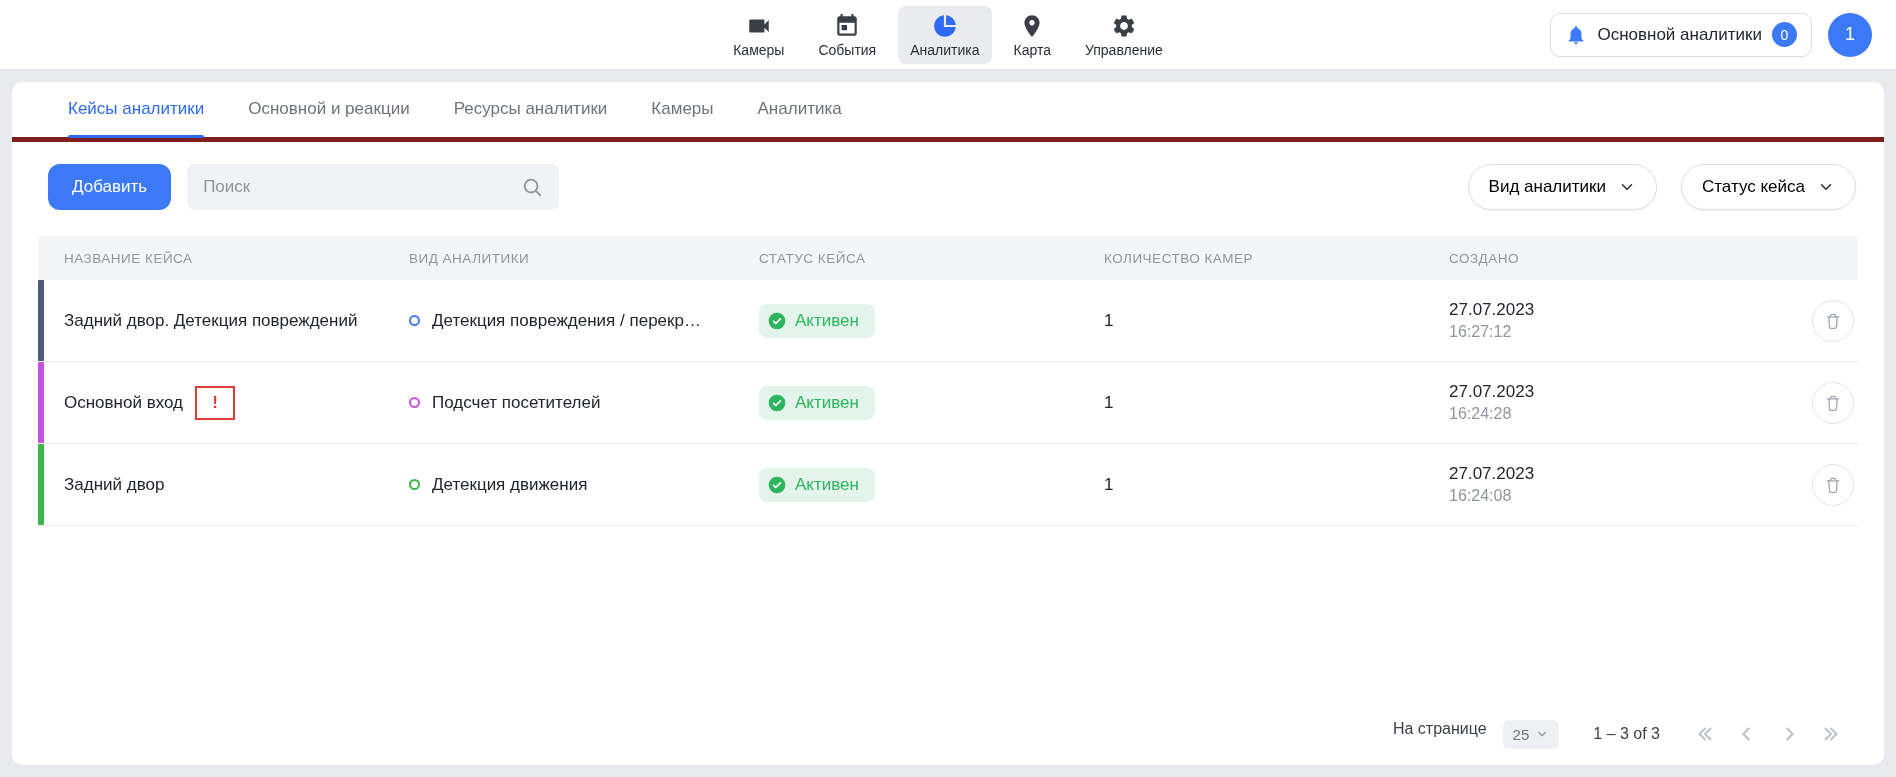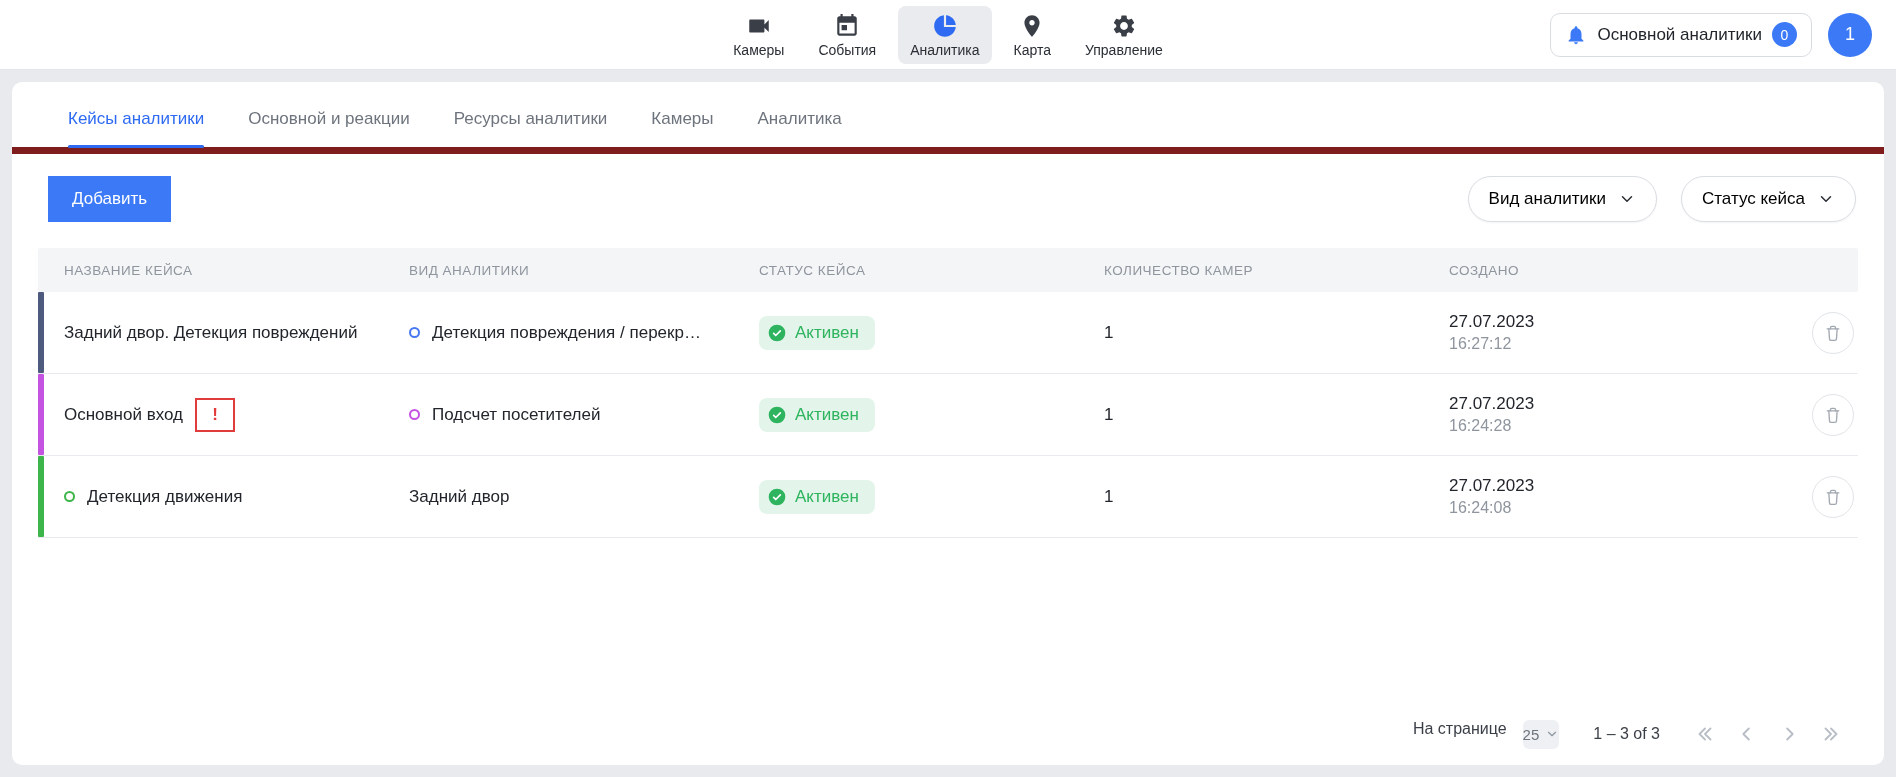--- a/index.html
+++ b/index.html
@@ -46,34 +46,34 @@
 
   
   .card {
     position:absolute; left:12px; right:12px; top:82px; bottom:12px;
     background:#fff; border-radius:10px;
   }
 
   
   .tabs {
     display:flex; gap:44px; align-items:flex-end;
-    padding:0 28px 0 56px; height:72px;
-    border-bottom:7px solid #7f1d1d;
+    padding:0 28px 0 56px; height:60px;
+    border-bottom:5px solid #7f1d1d;
   }
   .tab { position:relative; padding-bottom:18px; font-size:17px; color:#6e747d; cursor:pointer; white-space:nowrap; }
   .tab.active { color:#2e6bf2; }
   .tab.active::after {
     content:""; position:absolute; left:0; right:0; bottom:-1px; height:3px;
     background:#2e6bf2; border-radius:2px;
   }
 
   
   .toolbar { display:flex; align-items:center; gap:16px; padding:22px 28px 0 36px; }
   .btn-add {
-    height:46px; padding:0 24px; border:none; border-radius:0;
+    height:46px; padding:0 24px; border:none; border-radius:12px;
     background:#3b79f6; color:#fff; font-size:17px;
   }
   .search {
     width:372px; height:46px; background:#f1f2f5; border-radius:8px;
     display:flex; align-items:center; padding:0 16px; gap:10px;
   }
   .search input {
     flex:1; border:none; background:transparent; outline:none;
     font-size:17px; color:#22262c; font-family:inherit;
   }
@@ -126,21 +126,21 @@
 
   
   .pagefoot {
     position:absolute; left:0; right:0; bottom:0; height:62px;
     display:flex; align-items:center; justify-content:flex-end; gap:34px;
     padding:0 42px; font-size:16px; color:#3a3f47;
   }
   .per-page { display:flex; align-items:flex-start; gap:16px; color:#3a3f47;margin-left:10px; }
   .per-page-select {
     display:flex; align-items:center; gap:6px; background:#eef0f3; border-radius:6px;
-    padding:6px 0; font-size:15px; color:#6e747d; cursor:pointer;
+    padding:6px 10px; font-size:15px; color:#6e747d; cursor:pointer;
   }
   .range { color:#3a3f47; }
   .pager { display:flex; align-items:center; gap:20px; }
   .pager-btn { background:none; border:none; padding:0; display:flex; align-items:center; }
 </style>
 </head>
 <body>
 
 <header class="topbar">
   <nav class="main-nav">
@@ -213,20 +213,29 @@
     <div class="tab active">Кейсы аналитики</div>
     <div class="tab">Основной и реакции</div>
     <div class="tab">Ресурсы аналитики</div>
     <div class="tab">Камеры</div>
     <div class="tab">Аналитика</div>
   </div>
 
   <div class="toolbar">
     <button class="btn-add">Добавить</button>
 
+    <div class="search">
+      <input type="text" placeholder="Поиск" style="">
+      <span style="display:flex;">
+        <svg viewBox="0 0 24 24" width="22" height="22">
+            <circle cx="11" cy="11" r="7" fill="none" stroke="#8f959e" stroke-width="2"></circle>
+            <line x1="16.5" y1="16.5" x2="21" y2="21" stroke="#8f959e" stroke-width="2" stroke-linecap="round"></line>
+          </svg>
+      </span>
+    </div>
 
     <div class="filters">
       <button class="pill">
         <span>Вид аналитики</span>
         <span style="display:flex;">
           <svg viewBox="0 0 24 24" width="18" height="18">
               <polyline points="6 9 12 15 18 9" fill="none" stroke="#2a2e35" stroke-width="2" stroke-linecap="round" stroke-linejoin="round"></polyline>
             </svg>
         </span>
       </button>
@@ -329,26 +338,26 @@
                   <path d="M7 7l.8 12a2 2 0 0 0 2 1.9h4.4a2 2 0 0 0 2-1.9L17 7"></path>
                 </g>
               </svg>
           </span>
         </button>
       </div>
     </div>
 
     <div class="trow">
       <span class="accent" style="background: rgb(61, 181, 74);"></span>
+      <div class="td td-name">
+        <span>Задний двор</span>
+      </div>
       <div class="td td-type">
         <span class="type-dot" style="border-color: rgb(61, 181, 74);"></span>
         <span>Детекция движения</span>
-      </div>
-      <div class="td td-name">
-        <span>Задний двор</span>
       </div>
       <div class="td">
         <span class="status-badge">
           <span style="display:flex;">
             <svg viewBox="0 0 24 24" width="20" height="20">
                 <circle cx="12" cy="12" r="10" fill="#2eb45f"></circle>
                 <path d="M8 12.5l2.5 2.5L16 9.5" fill="none" stroke="#fff" stroke-width="2" stroke-linecap="round" stroke-linejoin="round"></path>
               </svg>
           </span>
           <span>Активен</span>

